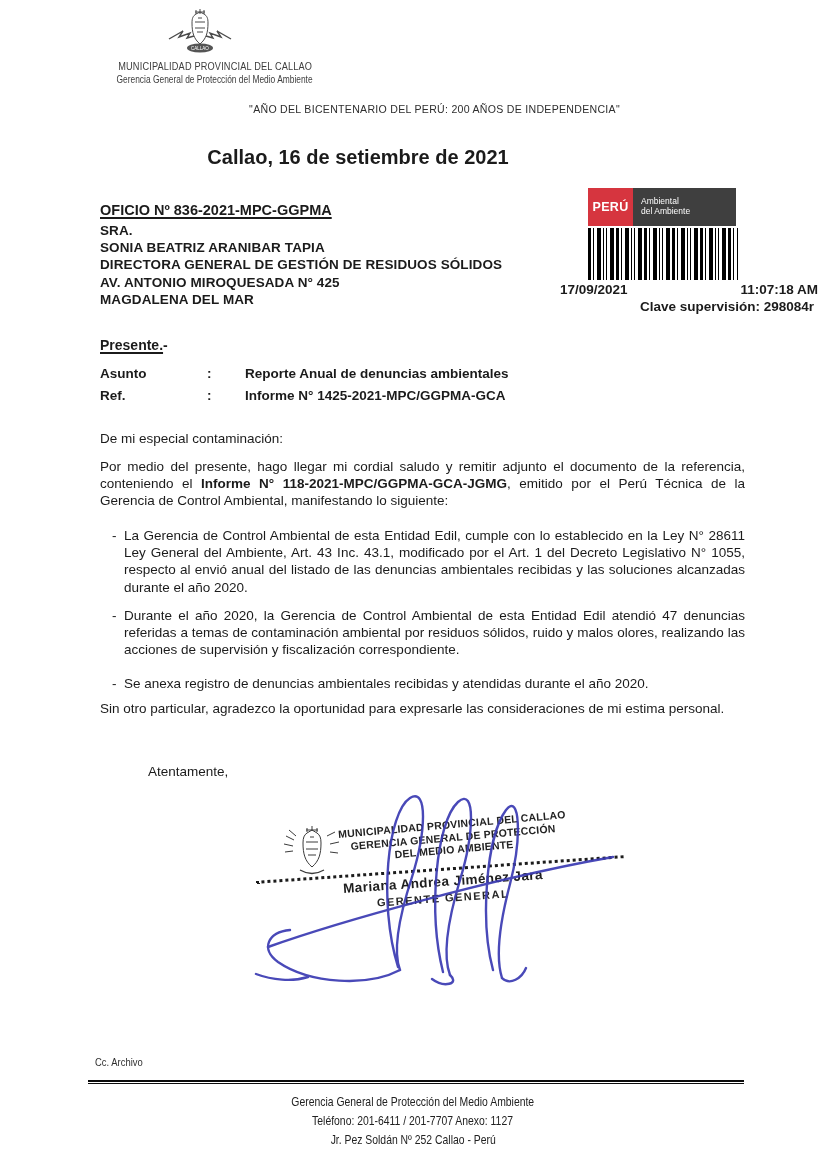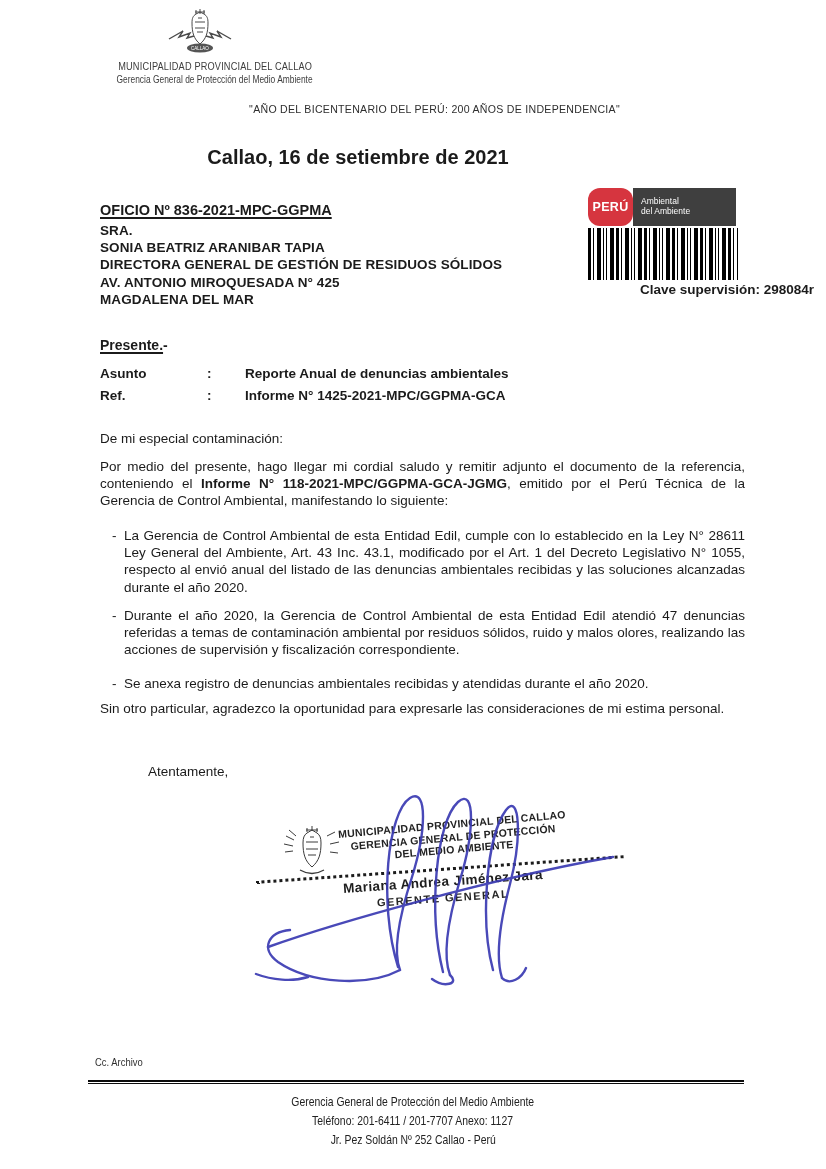--- a/index.html
+++ b/index.html
@@ -22,21 +22,21 @@
            color:#2e2e2e; letter-spacing:0.3px; }
   .motto .nw { transform:scaleX(0.92); }
 
   .dateline { left:0; top:146px; width:716px; text-align:center; font-size:20px; font-weight:bold; }
   .oficio   { left:100px; top:190px; font-size:14.5px; font-weight:bold; }
 
   
   .minam { left:560px; top:188px; width:258px; }
   .minam-logo { display:flex; margin-left:28px; width:148px; height:38px; }
   .minam-peru { width:45px; display:flex; align-items:center; justify-content:center;
-                color:#fff; font-weight:bold; font-size:12.5px; letter-spacing:0.3px;border-radius:12px; }
+                color:#fff; font-weight:bold; font-size:12.5px; letter-spacing:0.3px; }
   .minam-min  { flex:1; color:#fff; font-size:8.5px; line-height:10px; padding:8px 0 0 8px; }
   .barcode { margin:2px 0 0 28px; width:150px; height:52px;
     background:repeating-linear-gradient(90deg,
       #000 0 3px, #fff 3px 5px, #000 5px 6px, #fff 6px 9px,
       #000 9px 13px, #fff 13px 15px, #000 15px 16px, #fff 16px 18px,
       #000 18px 19px, #fff 19px 22px, #000 22px 26px, #fff 26px 28px); }
   .reg-number { margin:2px 0 0 12px; font-size:30px; font-weight:bold; letter-spacing:1px;
                 text-shadow:2px 0 0 rgba(70,70,200,0.35); }
   .stamp-dt { display:flex; justify-content:space-between; margin-top:2px;
               font-size:13.5px; font-weight:bold; }
@@ -120,20 +120,24 @@
 
   <div class="abs minam">
     <div class="minam-logo">
       <div class="minam-peru" style="background-color: rgb(214, 53, 63);">PERÚ</div>
       <div class="minam-min" style="background-color: rgb(63, 63, 63);">
         <div>Ambiental</div>
         <div>del Ambiente</div>
       </div>
     </div>
     <div class="barcode"></div>
+    <div class="stamp-dt">
+      <span>17/09/2021</span>
+      <span>11:07:18  AM</span>
+    </div>
     <div class="stamp-clave">Clave supervisión: 298084r</div>
   </div>
 
   <div class="abs recipient">
     <div>SRA.</div>
     <div>SONIA BEATRIZ ARANIBAR TAPIA</div>
     <div>DIRECTORA GENERAL DE GESTIÓN DE RESIDUOS SÓLIDOS</div>
     <div>AV. ANTONIO MIROQUESADA N° 425</div>
     <div>MAGDALENA DEL MAR</div>
   </div>

